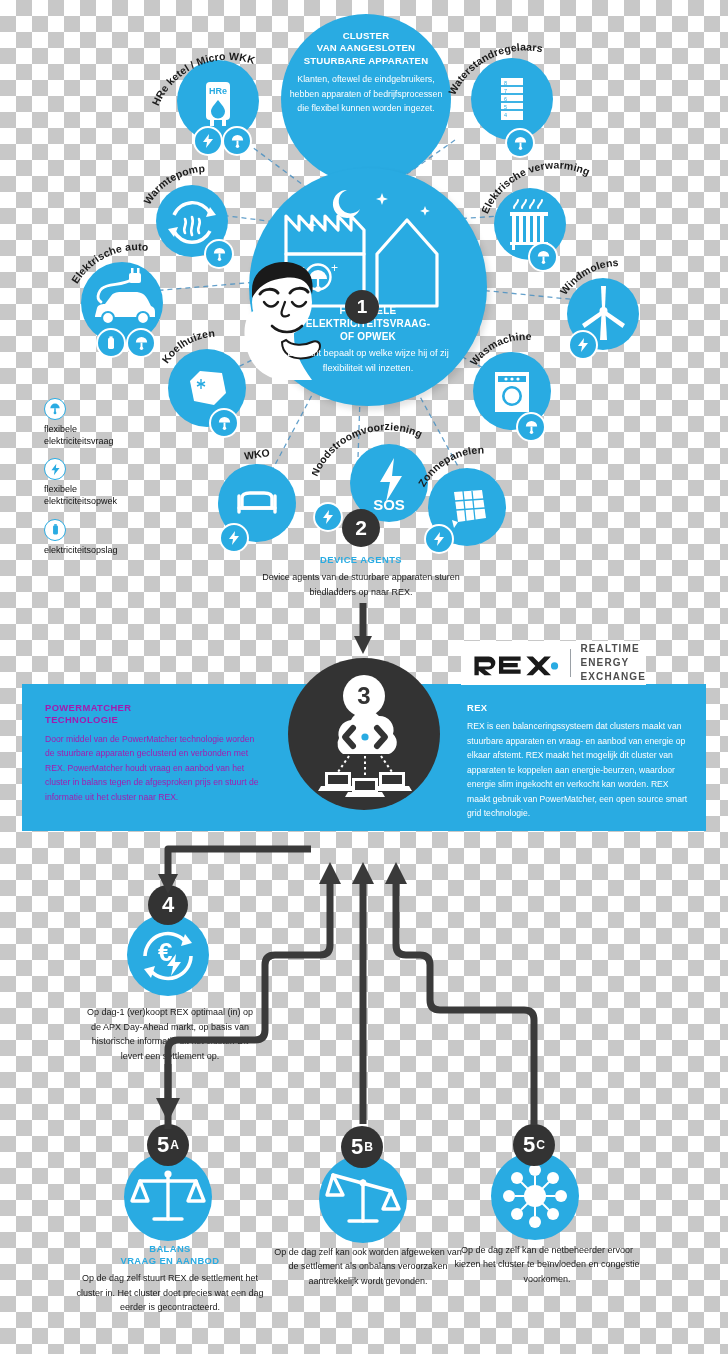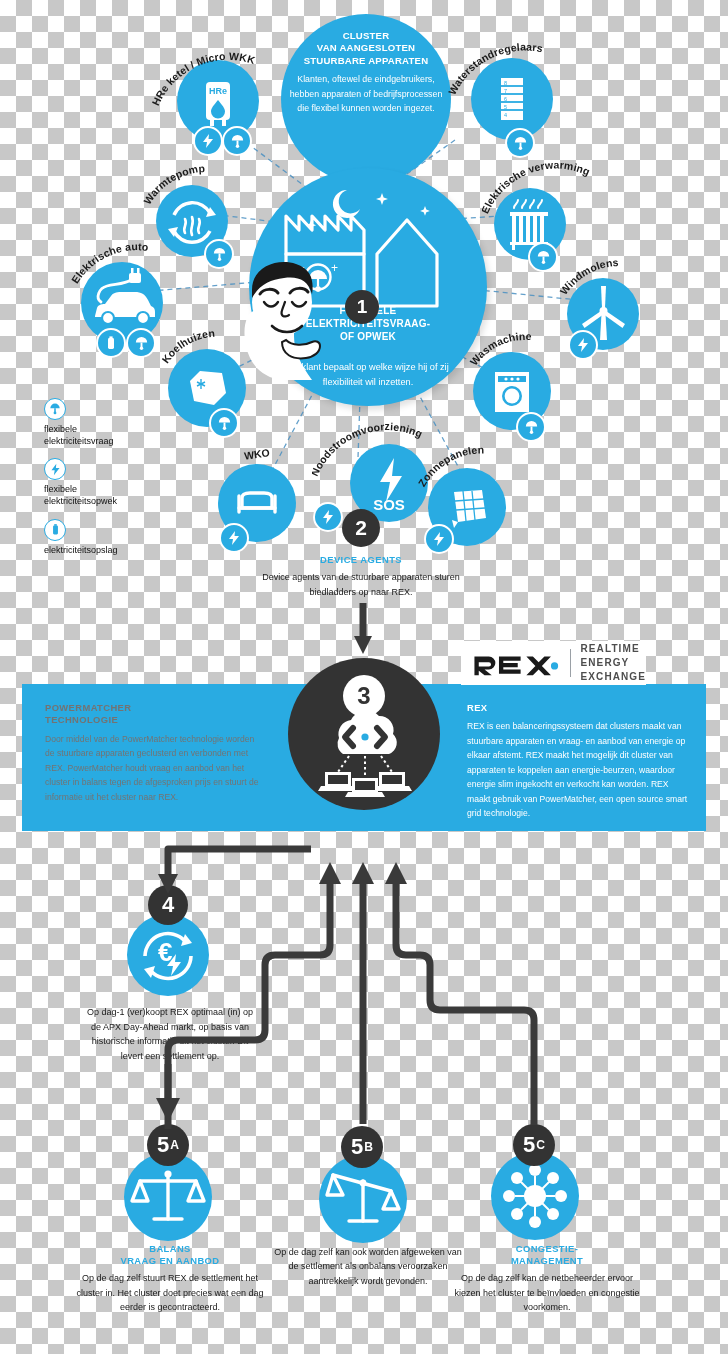--- a/index.html
+++ b/index.html
@@ -90,21 +90,21 @@
   }
   #hubtext {
     position: absolute;
     left: 272px; top: 305px;
     width: 192px;
     text-align: center;
     color: #ffffff;
     z-index: 5;
   }
   #hubtext .t1 { font-size: 10px; font-weight: 700; line-height: 1.28; letter-spacing: .2px;}
-  #hubtext .t2 { font-size: 9.2px; font-weight: 400; line-height: 1.62; margin-top: 17px; }
+  #hubtext .t2 { font-size: 9.2px; font-weight: 400; line-height: 1.62; margin-top: 3px; }
 
   #clusterbubble {
     position: absolute;
     left: 281px; top: 14px;
     width: 170px; height: 170px;
     border-radius: 50%;
     background: #29abe2;
   }
   #clustertext {
     position: absolute;
@@ -135,21 +135,21 @@
   }
   .caption .body { font-size: 9px; color: #1a1a1a; line-height: 1.62; }
 
   
   #banner {
     position: absolute; left: 22px; top: 684px;
     width: 684px; height: 147px;
     background: #29abe2;
     z-index: 2;
   }
-  #bannerLeft { position: absolute; left: 45px; top: 702px; width: 215px; z-index: 4; color: #737373; }
+  #bannerLeft { position: absolute; left: 45px; top: 702px; width: 215px; z-index: 4; color: #a21caf; }
   #bannerRight { position: absolute; left: 467px; top: 702px; width: 225px; z-index: 4; color: #fff; }
   .bnhead { font-size: 9.4px; font-weight: 700; letter-spacing: .4px; line-height: 1.32; margin-bottom: 5px; }
   .bnbody { font-size: 8.6px; line-height: 1.68; }
 
   #rexlogo {
     position: absolute; left: 461px; top: 641px;
     width: 185px; height: 44px;
     background: #ffffff;
     z-index: 5;
     display: flex; align-items: center; padding-left: 12px;
@@ -724,24 +724,20 @@
         <line x1="24" y1="44" x2="34" y2="44"></line>
           <line x1="30" y1="30" x2="37" y2="37"></line>
       </g>
     </svg>
   </div>
   <div class="numdot" style="left:513px;top:1124px;width:42px;height:42px;font-size:22px;">
     <span>5</span>
       <sup>C</sup>
   </div>
   <div class="botcaption" style="left:448px;top:1243px;width:198px;">
-    <div class="head">
-      <div>CONGESTIE-</div>
-      <div>MANAGEMENT</div>
-    </div>
     <div class="body">Op de dag zelf kan de netbeheerder ervoor kiezen het cluster te beïnvloeden en congestie voorkomen.</div>
   </div>
 
 </div>
 
 <svg id="wires2" viewBox="0 0 728 1354">
   <g stroke="#3a3a3a" stroke-width="7" fill="none" stroke-linecap="butt" stroke-linejoin="round">
 
     <path d="M363 603 L363 640"></path>
 

